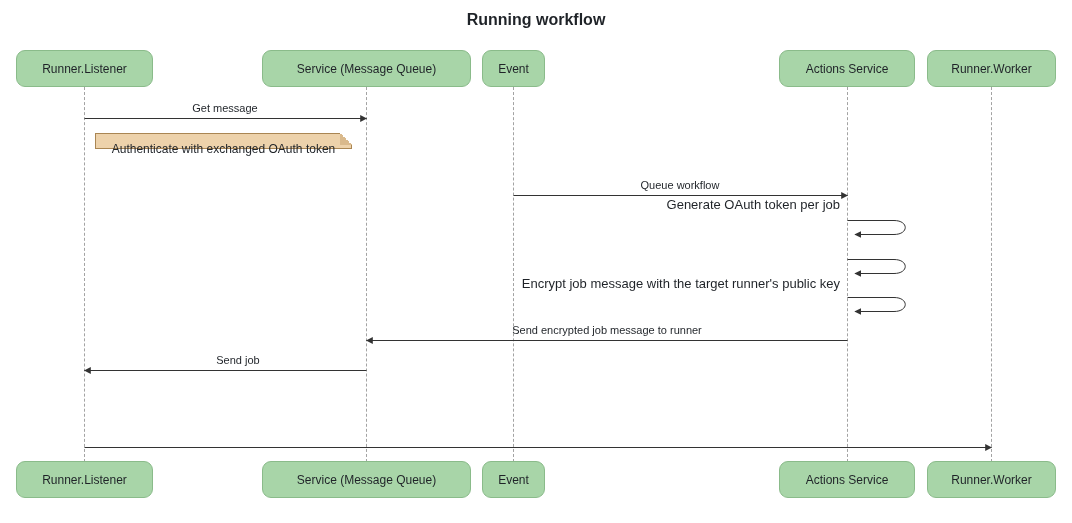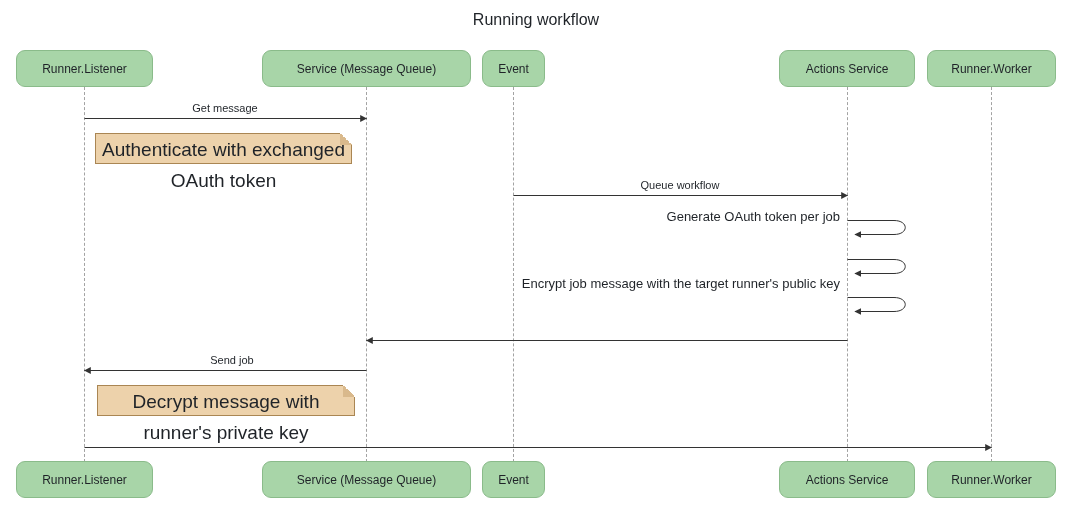--- a/index.html
+++ b/index.html
@@ -3,37 +3,37 @@
 <meta charset="utf-8">
 <style>
   :root{
     --actor-fill:#a8d5a8; --actor-border:#8abb8a; --actor-text:#1f2328;
     --note-fill:#edd2ab; --note-border:#aa8653; --note-fold:#d9b98c;
     --line:#333333; --lifeline:#a3a3a3; --background:#ffffff; --text:#1f2328;
   }
   html,body{margin:0;padding:0;background:var(--background);}
   body{font-family:"Liberation Sans", sans-serif; color:var(--text);}
   .canvas{position:relative;width:1072px;height:523px;background:var(--background);overflow:hidden;}
-  .title{position:absolute;top:11px;left:0;right:0;text-align:center;font-size:16px;font-weight:normal;color:var(--text);}
+  .title{position:absolute;top:11px;left:0;right:0;text-align:center;font-size:16px;font-weight:bold;color:var(--text);}
   .actor{
     position:absolute;height:37px;line-height:37px;text-align:center;
     background:var(--actor-fill);border:1px solid var(--actor-border);
     border-radius:9px;font-size:12px;color:var(--actor-text);
     box-sizing:border-box;z-index:3;
   }
   .actor.top{top:50px;}
   .actor.bottom{top:461px;}
   .lifeline{position:absolute;top:87px;height:375px;width:0;border-left:1px dashed var(--lifeline);z-index:1;}
   .arrows{position:absolute;top:0;left:0;z-index:2;}
   .arrows line,.arrows path{stroke:var(--line);stroke-width:1;fill:none;}
   .arrows .ah{fill:var(--line);stroke:none;}
   .msg{position:absolute;transform:translateX(-50%);font-size:11px;white-space:nowrap;z-index:4;color:var(--text);}
   .msg-r{position:absolute;font-size:13px;white-space:nowrap;z-index:4;color:var(--text);}
   .note{
-    position:absolute;height:31px;line-height:31px;text-align:center;font-size:19px;
+    position:absolute;height:16px;line-height:31px;text-align:center;font-size:12px;
     background:var(--note-fill);border:1px solid var(--note-border);
     box-sizing:border-box;z-index:4;color:var(--text);
   }
   .note::after{
     content:'';position:absolute;top:-1px;right:-1px;width:12px;height:12px;
     background:linear-gradient(225deg,var(--background) 0%,var(--background) 50%,var(--note-fold) 50%,var(--note-fold) 100%);
   }
 </style>
 </head>
 <body>
@@ -59,26 +59,26 @@
     <path d="M847.5,220.5 H894 C909,220.5 909,234.5 894,234.5 H855" marker-end="url(#ah)"></path>
     <path d="M847.5,259.5 H894 C909,259.5 909,273.5 894,273.5 H855" marker-end="url(#ah)"></path>
     <path d="M847.5,297.5 H894 C909,297.5 909,311.5 894,311.5 H855" marker-end="url(#ah)"></path>
     <line x1="847.5" y1="340.5" x2="366.5" y2="340.5" marker-end="url(#ah)"></line>
     <line x1="366.5" y1="370.5" x2="84.5" y2="370.5" marker-end="url(#ah)"></line>
     <line x1="84.5" y1="447.5" x2="991.5" y2="447.5" marker-end="url(#ah)"></line>
   </svg>
 
   <div class="msg" style="left:225px;top:102px">Get message</div>
   <div class="msg" style="left:680px;top:179px">Queue workflow</div>
-  <div class="msg-r" style="right:232px;top:209px">Generate OAuth token per job</div>
+  <div class="msg-r" style="right:232px;top:197px">Generate OAuth token per job</div>
   <div class="msg-r" style="right:232px;top:276px">Encrypt job message with the target runner's public key</div>
-  <div class="msg" style="left:232px;top:354px">Send job</div>
+  <div class="msg" style="left:607px;top:324px">Send encrypted job message to runner</div>
+  <div class="msg" style="left:238px;top:354px">Send job</div>
 
   <div class="note" style="left:95px;top:133px;width:257px">Authenticate with exchanged OAuth token</div>
-  <div class="note" style="left:97px;top:385px;width:258px">Decrypt message with runner's private key</div>
 
   <div class="actor top" style="left:16px;width:137px">Runner.Listener</div>
   <div class="actor top" style="left:262px;width:209px">Service (Message Queue)</div>
   <div class="actor top" style="left:482px;width:63px">Event</div>
   <div class="actor top" style="left:779px;width:136px">Actions Service</div>
   <div class="actor top" style="left:927px;width:129px">Runner.Worker</div>
 
   <div class="actor bottom" style="left:16px;width:137px">Runner.Listener</div>
   <div class="actor bottom" style="left:262px;width:209px">Service (Message Queue)</div>
   <div class="actor bottom" style="left:482px;width:63px">Event</div>

